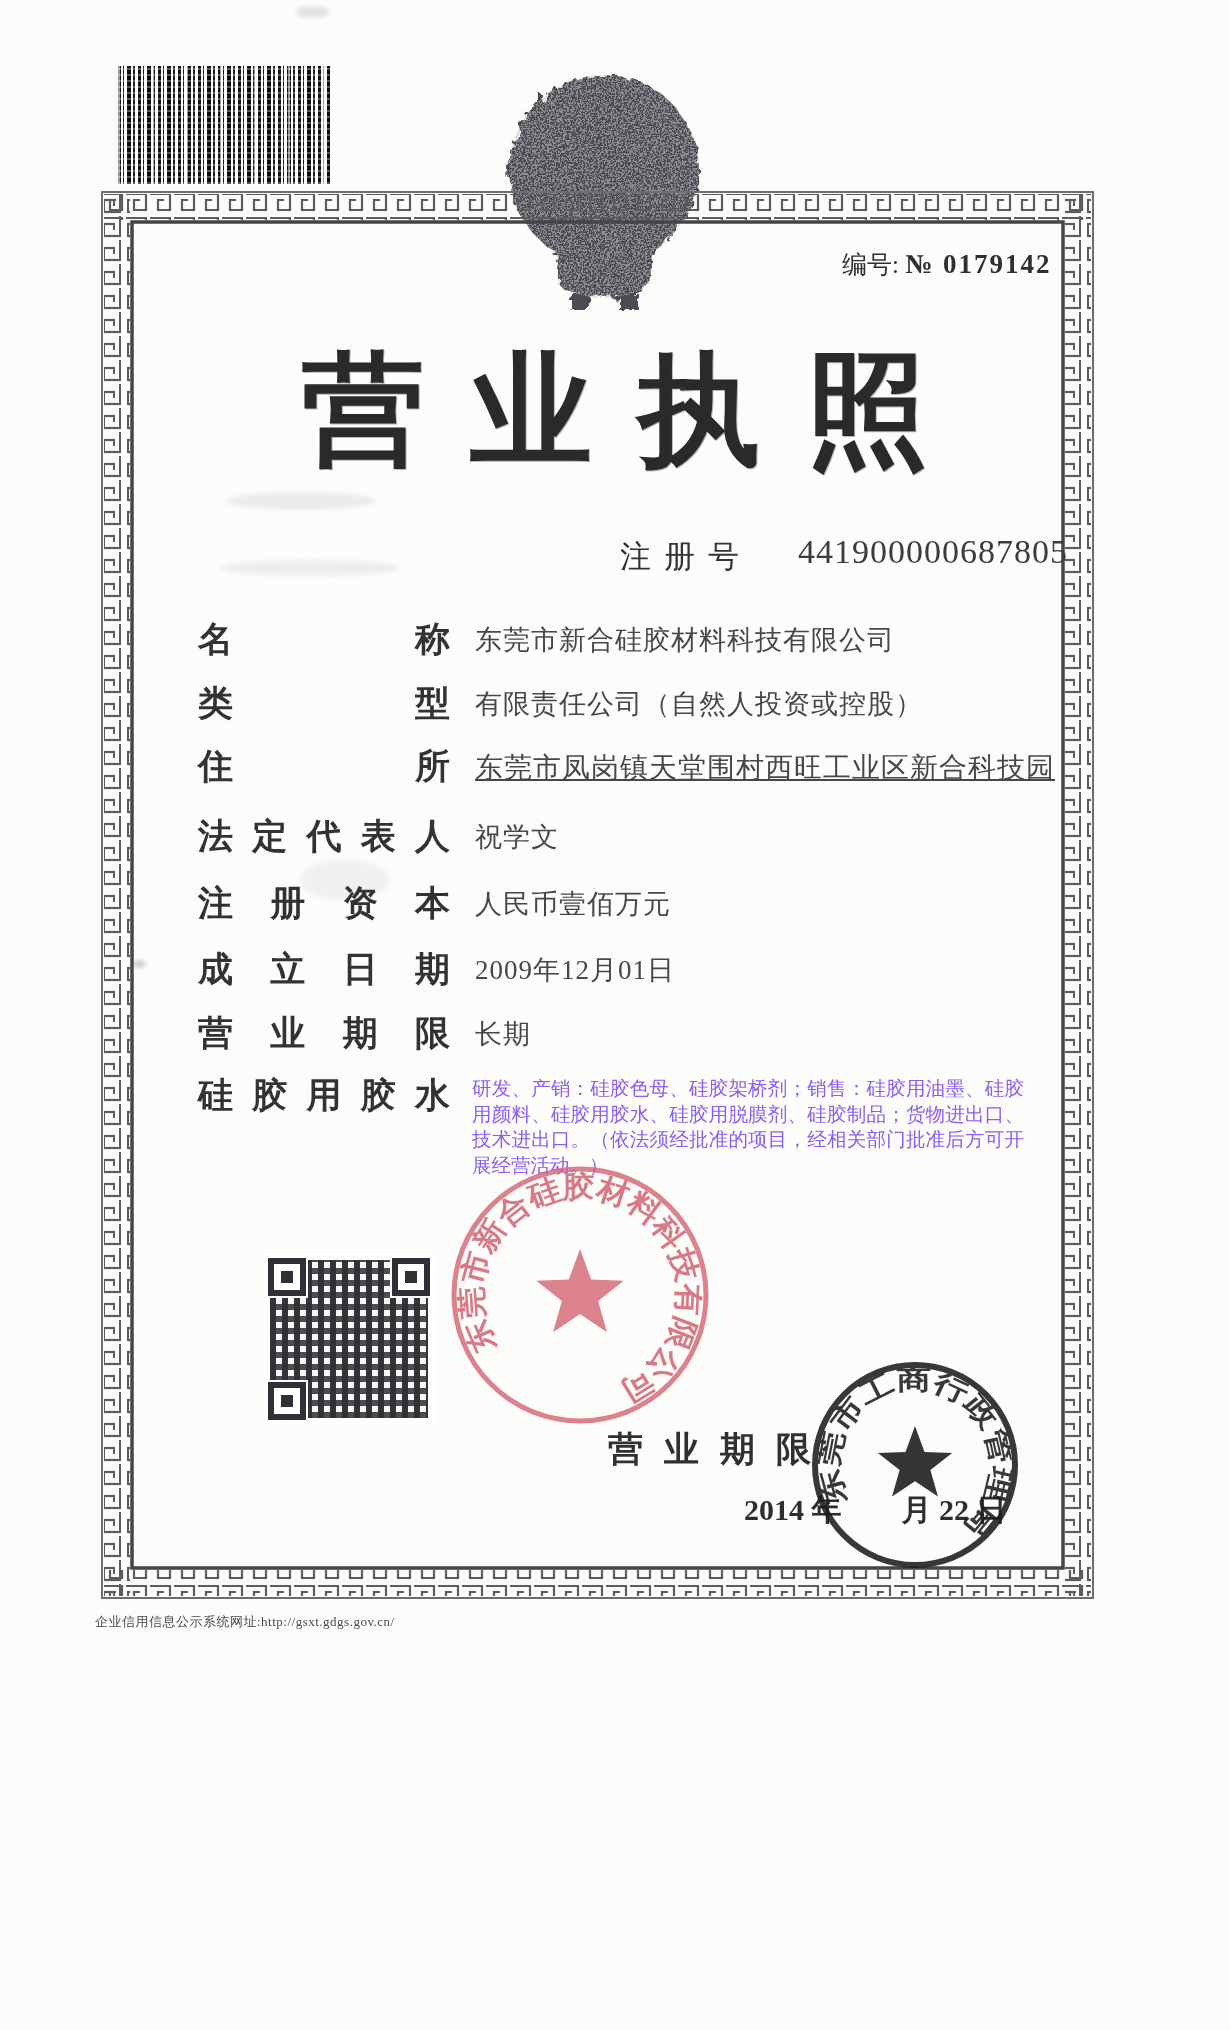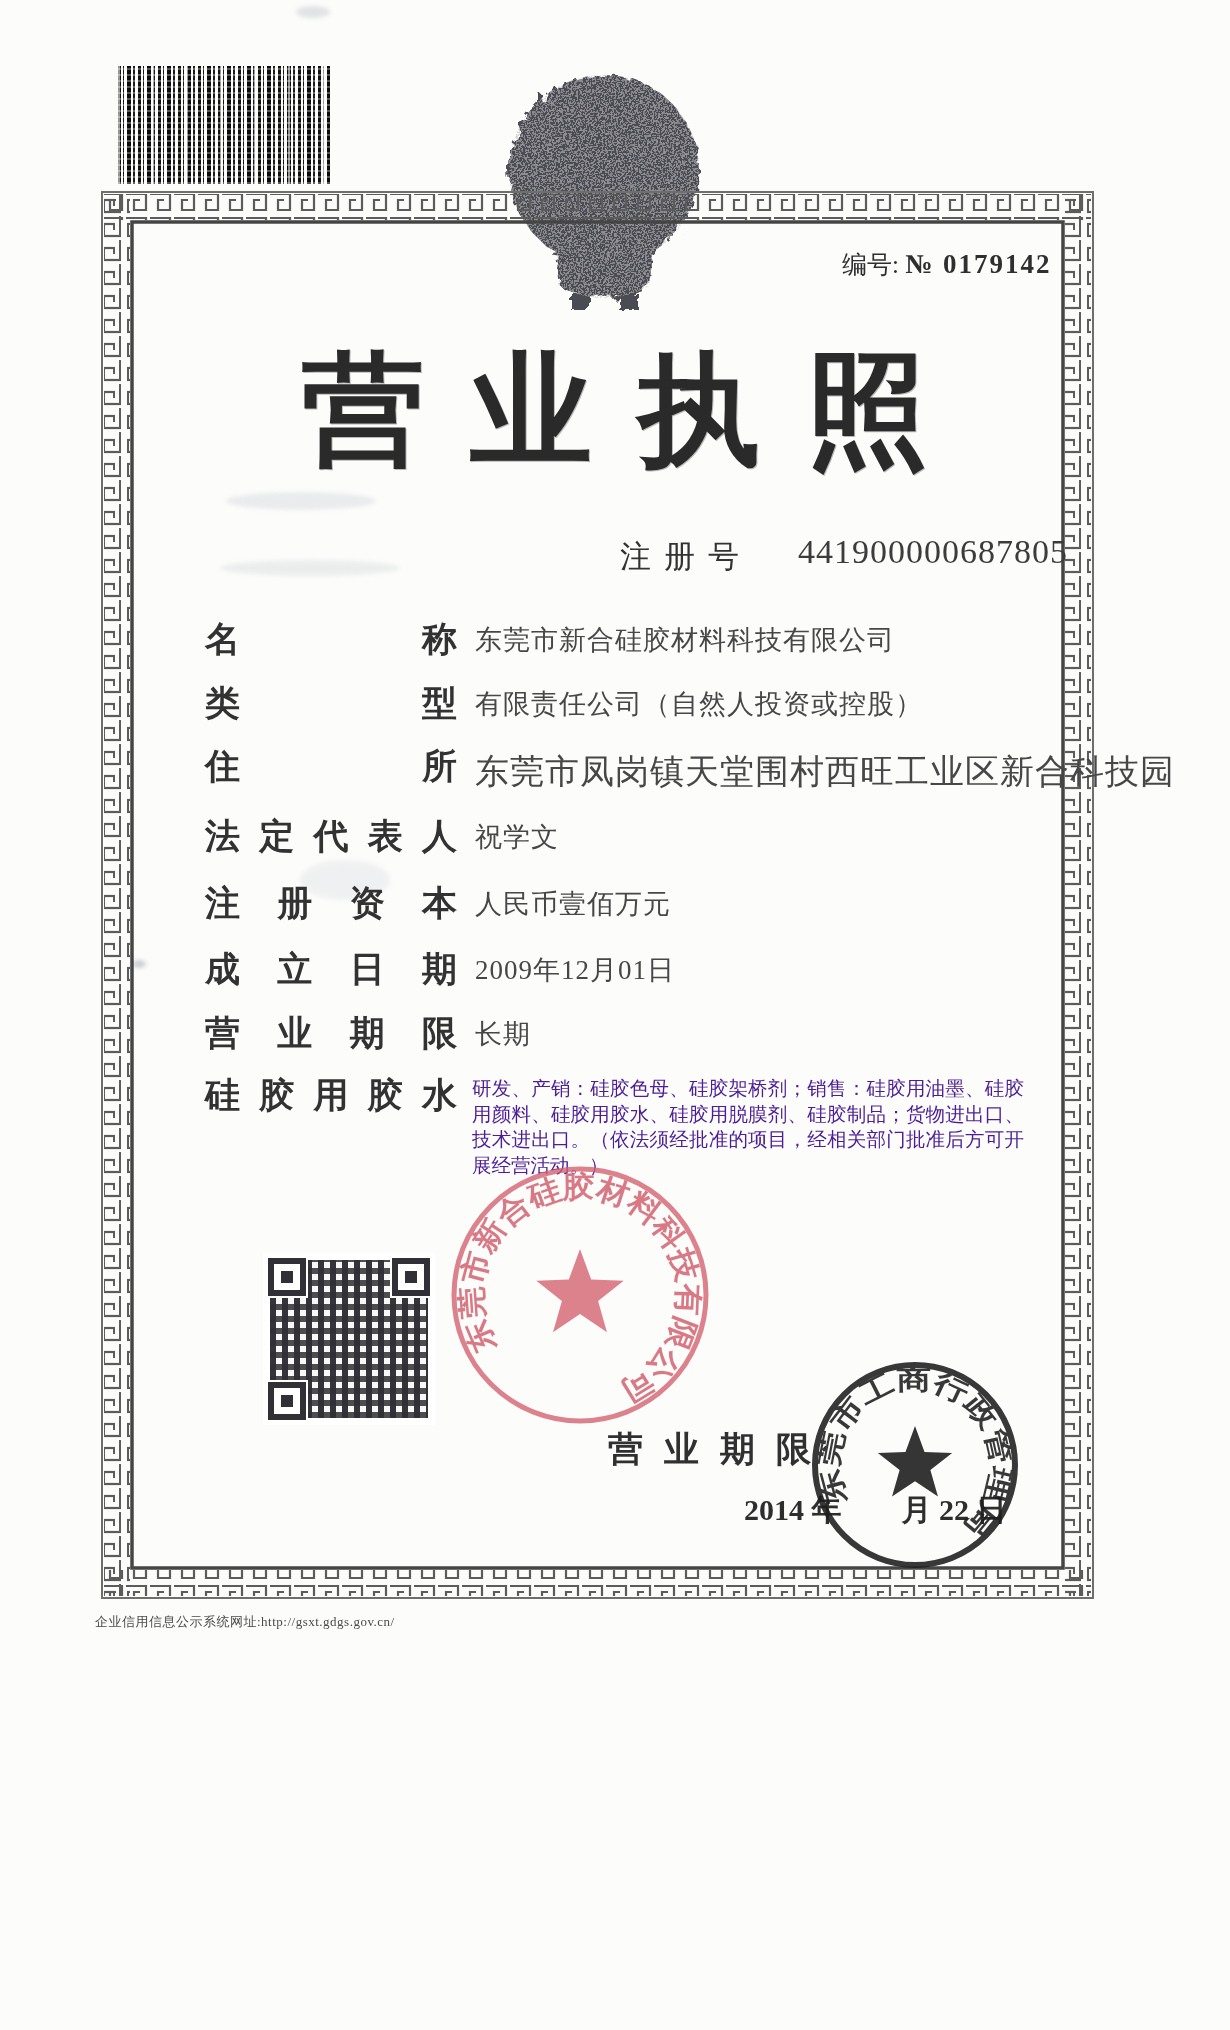--- a/index.html
+++ b/index.html
@@ -44,28 +44,28 @@
     text-align:center;
   }
 
   
   .regno-label{left:620px; top:536px; font-size:31px; letter-spacing:13px; color:#333; white-space:nowrap;}
   .regno-value{left:798px; top:533px; font-size:34px; color:#3c3c3c; letter-spacing:1px; white-space:nowrap;}
 
   
   .row{position:absolute; left:0; width:1100px; white-space:nowrap;}
   .lbl{
-    position:absolute; left:205px; width:252px; display:inline-block;
+    position:absolute; left:198px; width:252px; display:inline-block;
     font-size:35px; font-weight:600; color:#323232;
     text-align:justify; text-align-last:justify;
   }
   .val{position:absolute; left:475px; top:6px; font-size:27px; color:#474747; letter-spacing:1px;}
   .scope-val{
     position:absolute; left:472px; top:4px; width:552px;
-    font-size:19.5px; line-height:25.5px; color:#4c1d95; white-space:normal;
+    font-size:19.5px; line-height:25.5px; color:#8b5cf6; white-space:normal;
     text-align:justify;
   }
 
   
   .qr{left:263px; top:1253px; width:172px; height:172px; background:#fff; padding:0;}
   .qr-body{
     position:absolute; inset:7px;
     background:
       repeating-linear-gradient(0deg, rgba(47,47,52,.85) 0 6px, transparent 6px 12px),
       repeating-linear-gradient(90deg, #34343a 0 6px, #f7f7f5 6px 12px);
@@ -162,21 +162,21 @@
   <div class="row" style="top:616px;">
     <span class="lbl">名称</span>
     <span class="val">东莞市新合硅胶材料科技有限公司</span>
   </div>
   <div class="row" style="top:680px;">
     <span class="lbl">类型</span>
     <span class="val">有限责任公司（自然人投资或控股）</span>
   </div>
   <div class="row" style="top:743px;">
     <span class="lbl">住所</span>
-    <span class="val" style="font-size:34px;">东莞市凤岗镇天堂围村西旺工业区新合科技园</span>
+    <span class="val" style="font-size:28px;text-decoration:underline;">东莞市凤岗镇天堂围村西旺工业区新合科技园</span>
   </div>
   <div class="row" style="top:813px;">
     <span class="lbl">法定代表人</span>
     <span class="val">祝学文</span>
   </div>
   <div class="row" style="top:880px;">
     <span class="lbl">注册资本</span>
     <span class="val">人民币壹佰万元</span>
   </div>
   <div class="row" style="top:946px;">

